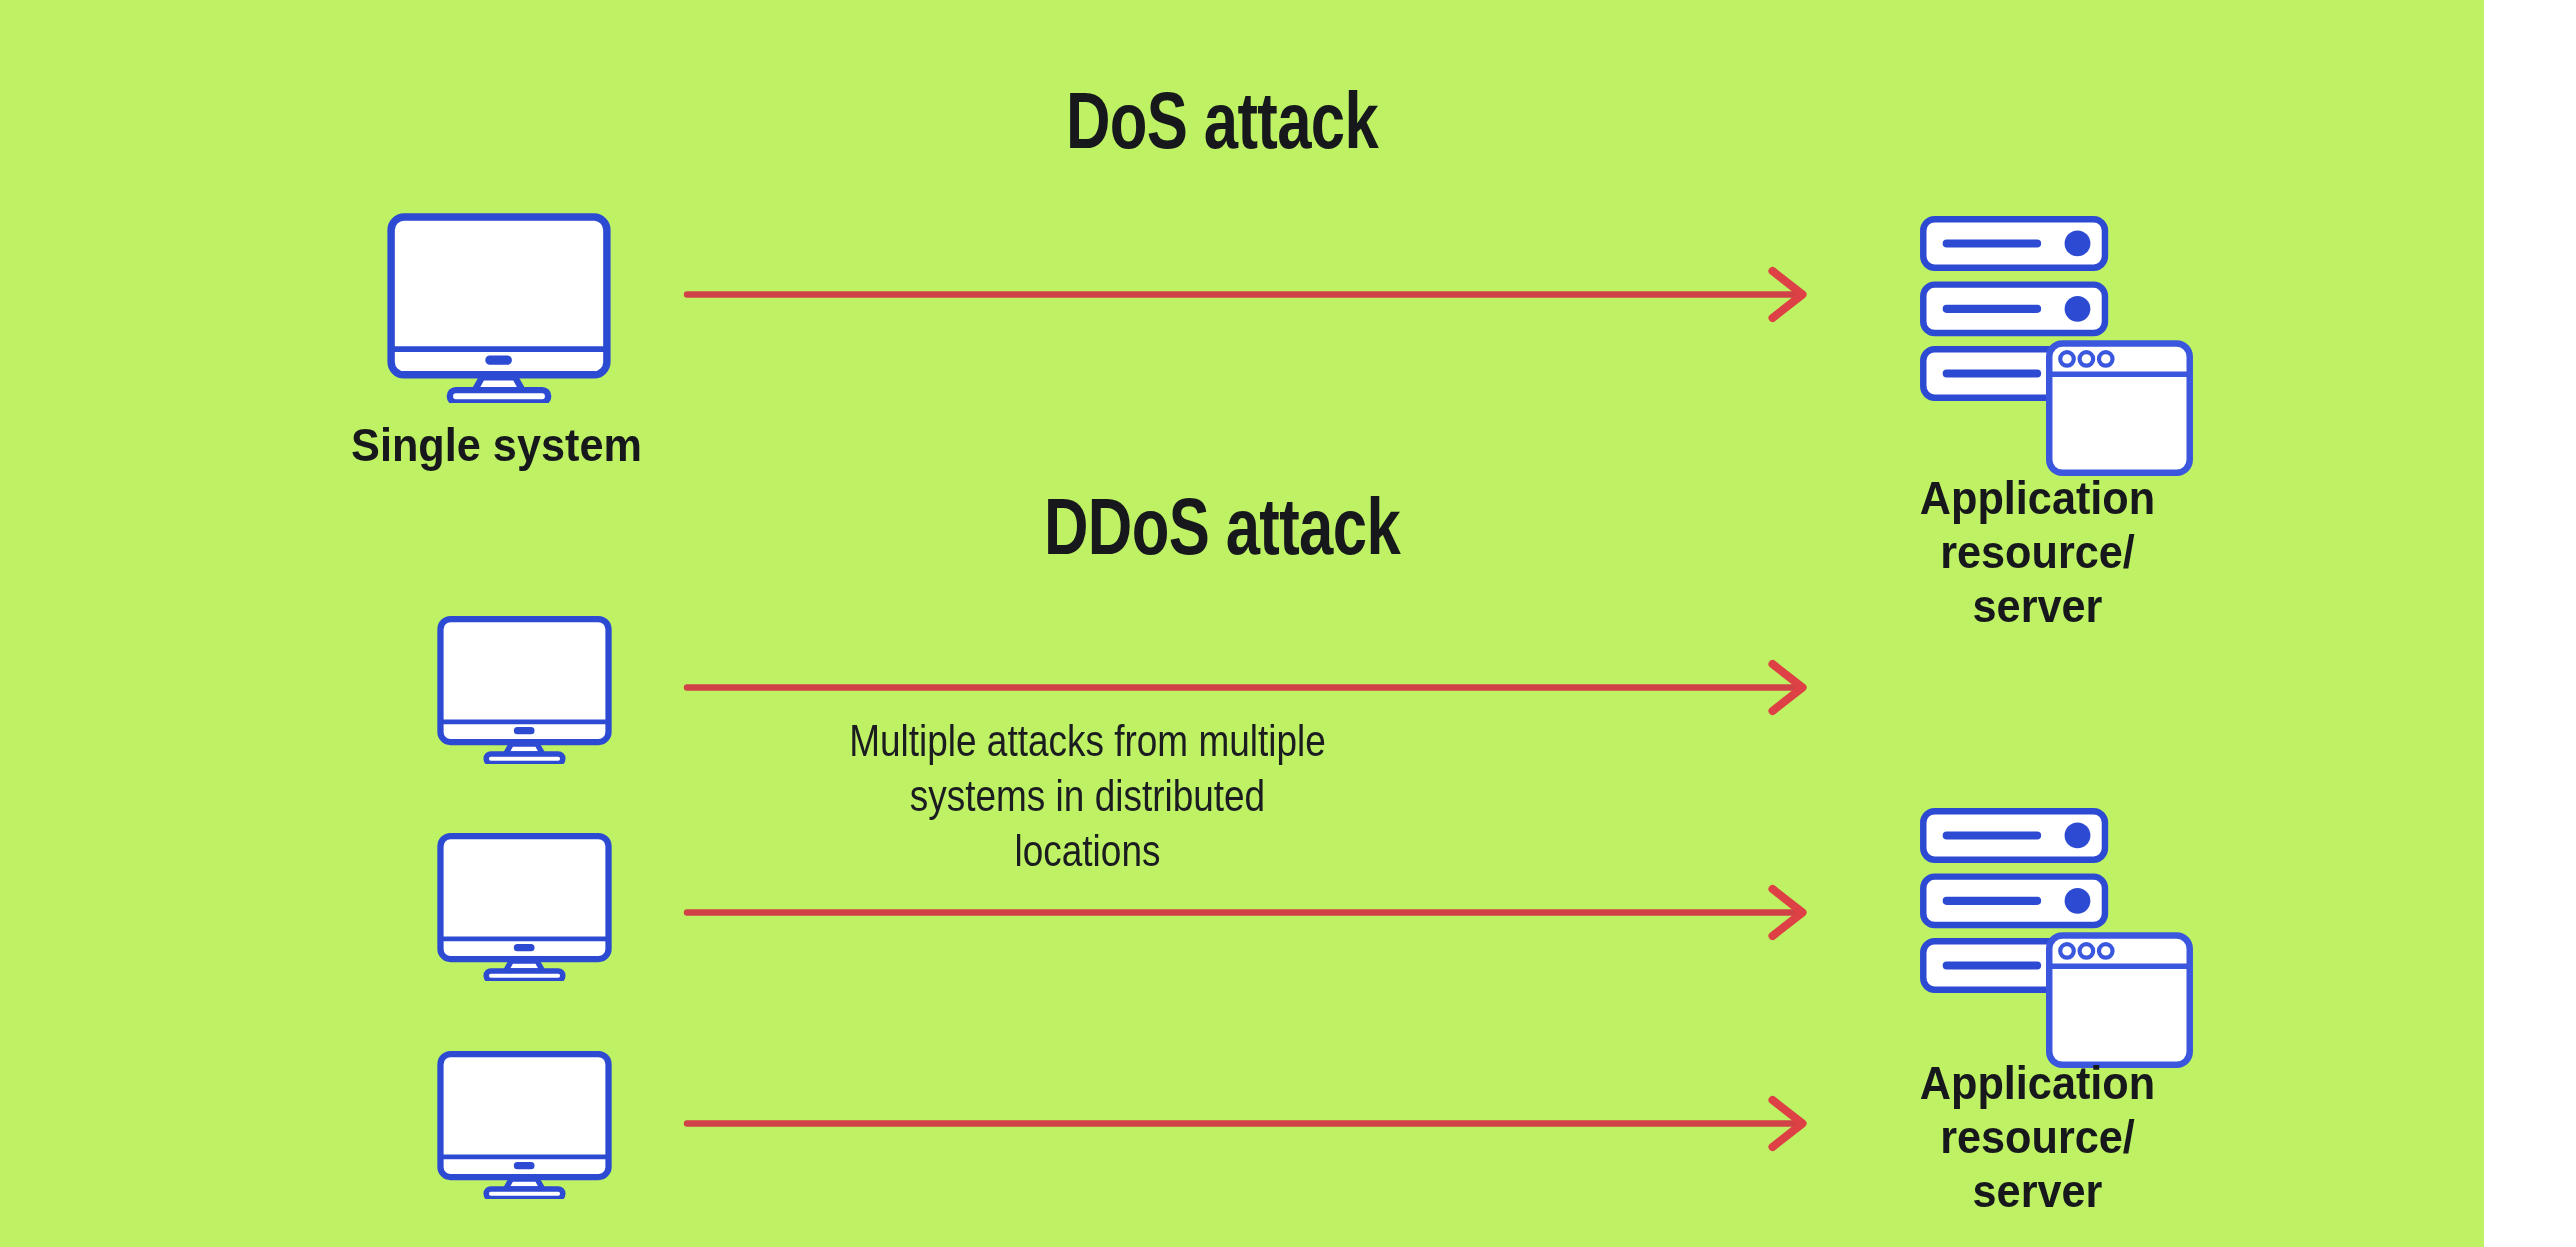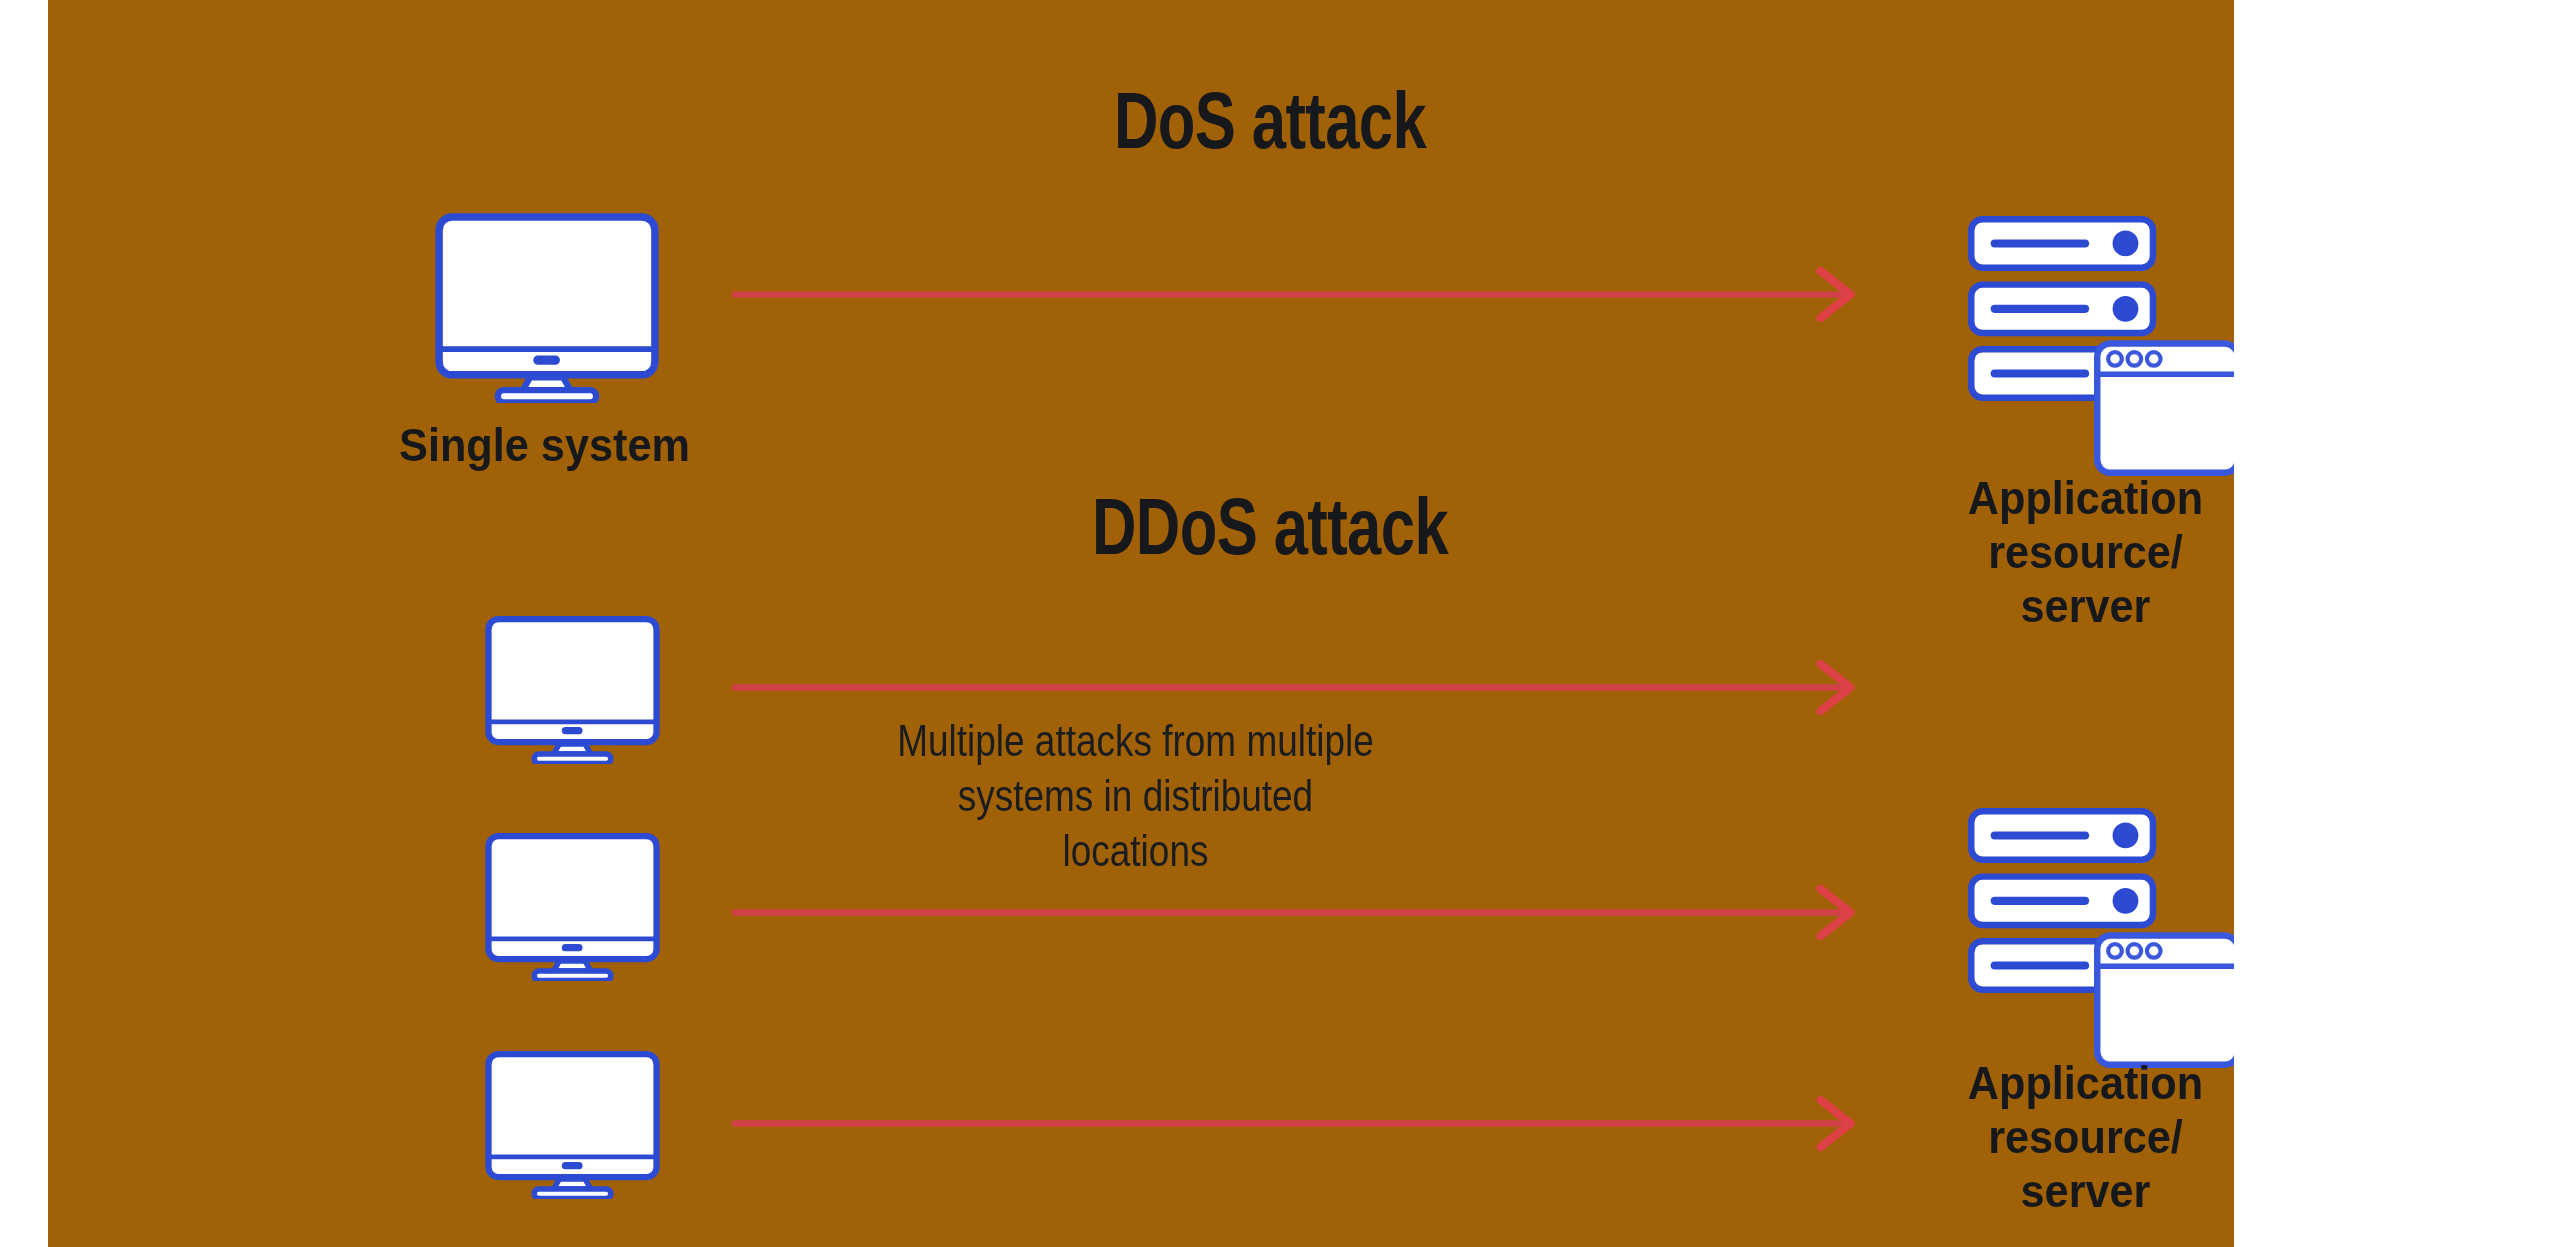--- a/index.html
+++ b/index.html
@@ -1,23 +1,22 @@
 <!DOCTYPE html>
 <html style="font-size:13px"><head>
 <meta charset="utf-8">
 <style>
   html,body{margin:0;padding:0;}
   #stage{
     position:relative;
-    width:2186px;height:1247px;
-    background:#a16207;
+    width:2484px;height:1247px;
+    background:#bef264;
     font-family:"Liberation Sans", sans-serif;
     color:#17181c;
     overflow:hidden;
-    margin-left:48px;
   }
   .abs{position:absolute;}
   .section-title{
     width:972px;
     text-align:center;
     font-size:79px;
     font-weight:700;
     letter-spacing:-0.8px;
     color:#17181c;
     transform:scaleX(0.78);

